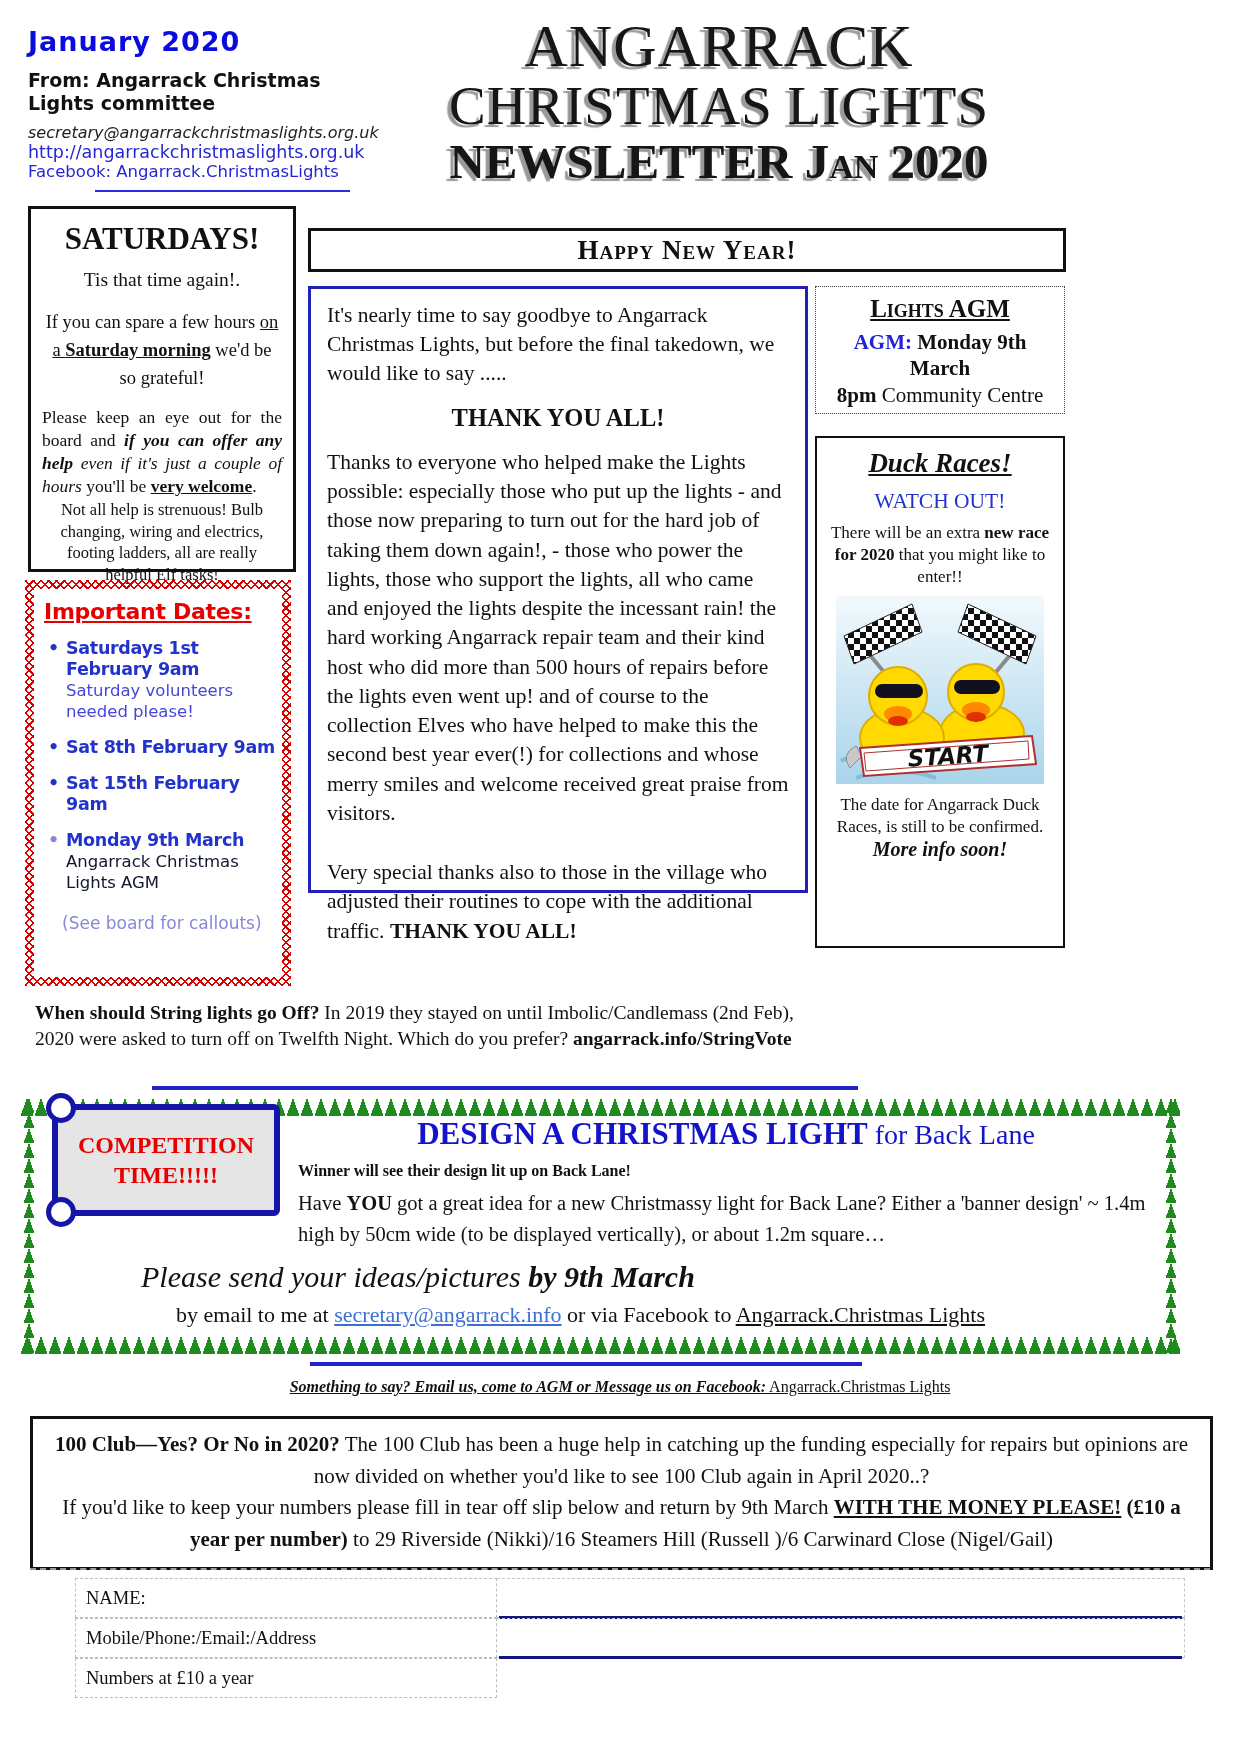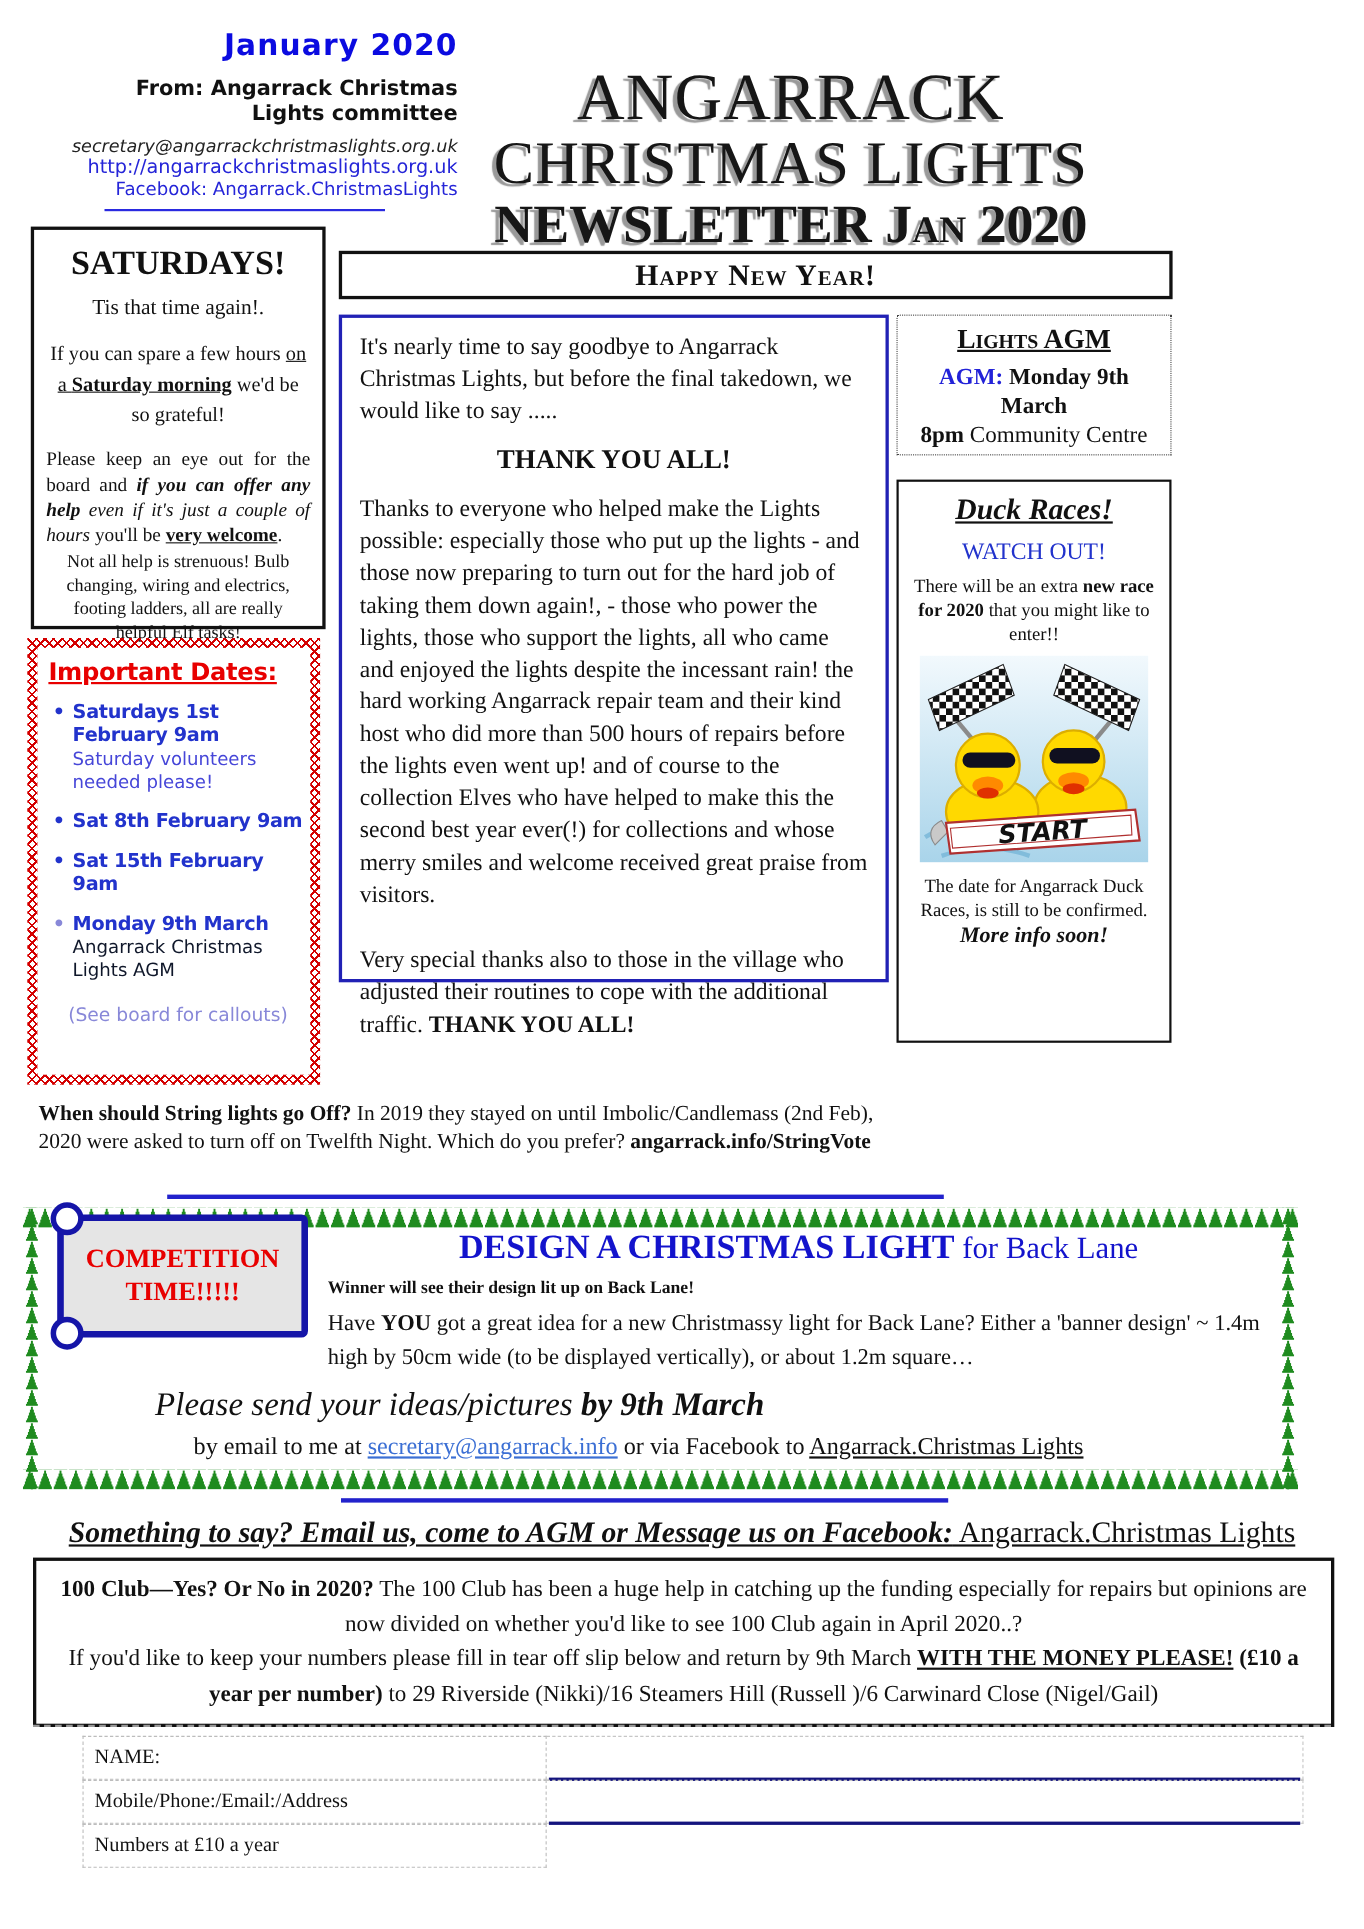--- a/index.html
+++ b/index.html
@@ -6,31 +6,31 @@
   #page{position:relative;width:1240px;height:1754px;background:#fff;overflow:hidden;
         font-family:"Liberation Serif",serif;color:#111;}
   .abs{position:absolute;}
   .sans{font-family:"DejaVu Sans",sans-serif;}
   .u{text-decoration:underline;}
   b,.b{font-weight:bold;}
   i{font-style:italic;}
   p{margin:0;}
 
   
-  #hdr-left{left:28px;top:26px;width:388px;text-align:right;}
+  #hdr-left{left:28px;top:26px;width:388px;text-align:left;}
   #hdr-date{font-size:27px;font-weight:bold;color:#0b0be0;letter-spacing:1px;}
   #hdr-from{font-size:19px;font-weight:bold;color:#111;line-height:1.2;margin-top:12px;}
   #hdr-email{font-size:16px;font-style:italic;color:#222;margin-top:8px;}
   #hdr-url{font-size:17.5px;color:#2525d8;}
   #hdr-fb{font-size:16.5px;color:#2525d8;}
   #hdr-rule{width:255px;height:2px;background:#2a2ae0;margin:9px auto 0;}
 
   
   #title{left:393px;top:16px;width:652px;text-align:center;color:#161616;}
-  #title .t1{font-size:60px;line-height:1.02;letter-spacing:1px;text-shadow:-4px 3px 1px #999;margin-top:42px;}
+  #title .t1{font-size:60px;line-height:1.02;letter-spacing:1px;text-shadow:-4px 3px 1px #999;}
   #title .t2{font-size:55px;line-height:1.05;letter-spacing:1px;text-shadow:-4px 3px 1px #999;}
   #title .t3{font-size:49px;line-height:1.1;font-weight:bold;font-variant:small-caps;text-shadow:-4px 3px 1px #999;}
 
   
   #banner{left:308px;top:228px;width:752px;height:38px;border:3px solid #111;
           display:flex;align-items:center;justify-content:center;
           font-size:27px;font-weight:bold;font-variant:small-caps;letter-spacing:1px;}
 
   
   #main-box{left:308px;top:286px;width:462px;height:577px;border:3px solid #2121b5;
@@ -107,21 +107,21 @@
   #comp-head{text-align:center;color:#1313cc;margin-top:2px;}
   #comp-head .bg{font-size:31px;font-weight:bold;}
   #comp-head .tl{font-size:28px;}
   .comp-sub{font-size:16px;font-weight:bold;margin-top:10px;}
   .comp-p1{font-size:20.5px;line-height:1.5;margin-top:8px;}
   .comp-p2{font-size:30px;margin:10px 0 0 95px;font-style:italic;}
   .comp-p3{font-size:22px;margin:8px 0 0 130px;}
   .link{color:#3b6fd4;text-decoration:underline;}
 
   
-  #something{left:0;top:1378px;width:1240px;text-align:center;font-size:27px;}
+  #something{left:0;top:1378px;width:1240px;text-align:center;font-size:16px;}
   #something .big{font-weight:bold;font-style:italic;}
 
   
   #club{left:30px;top:1416px;width:1145px;height:128px;border:3.5px solid #111;
         padding:10px 16px;text-align:center;font-size:21px;line-height:1.5;}
 
   
   #tear{left:30px;top:1568px;width:1180px;border-top:2px dashed #999;}
   #form{left:75px;top:1578px;width:1110px;display:grid;grid-template-columns:422px 688px;
         grid-auto-rows:40px;}

